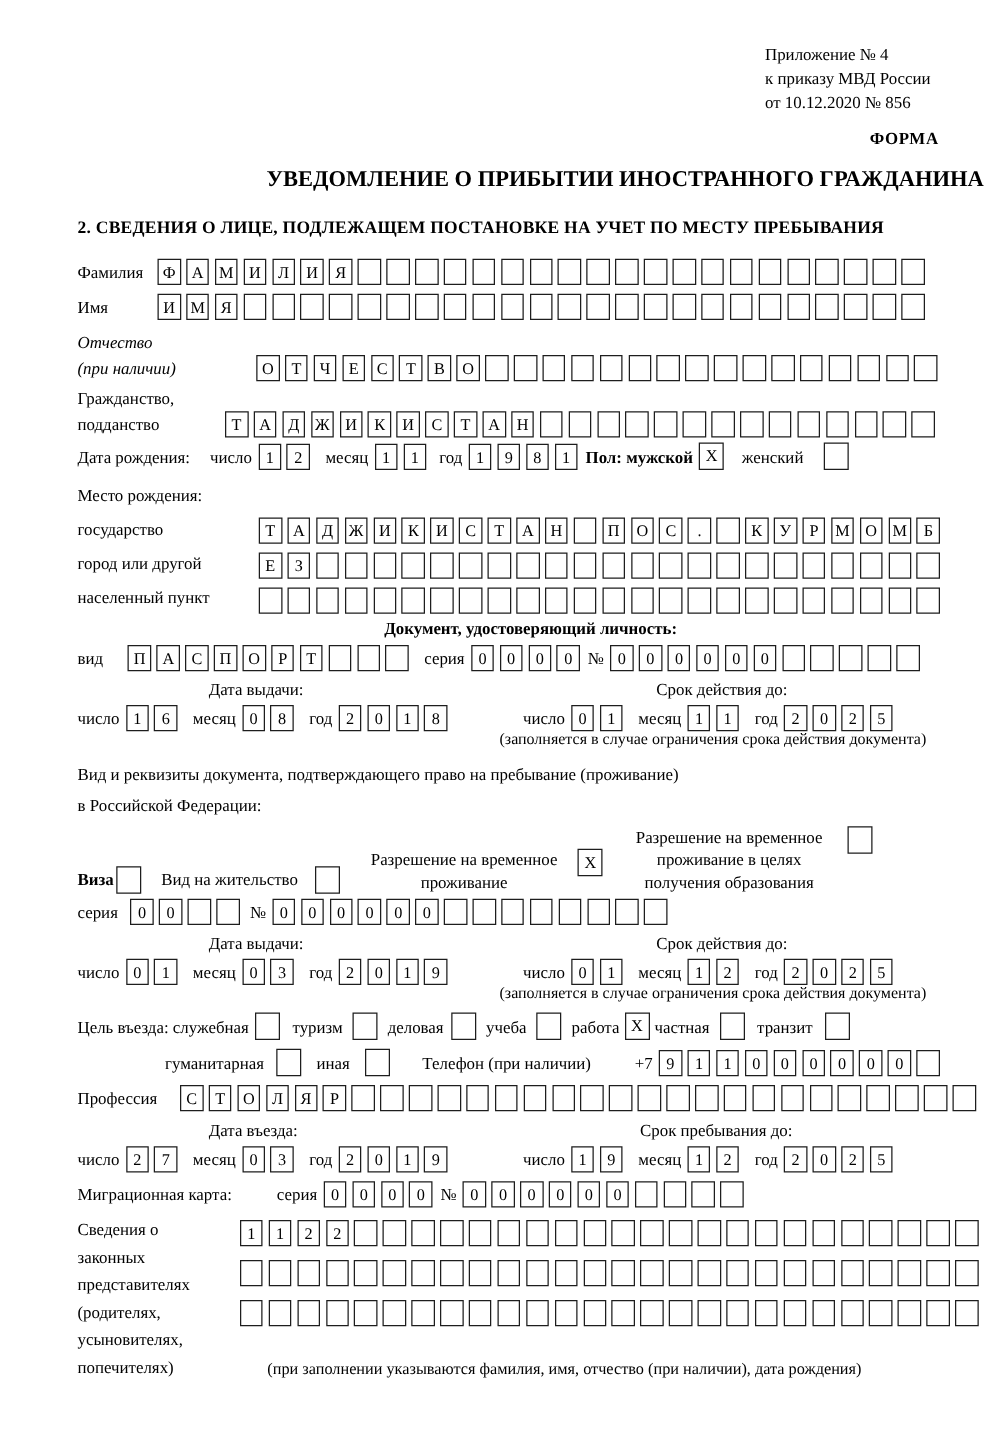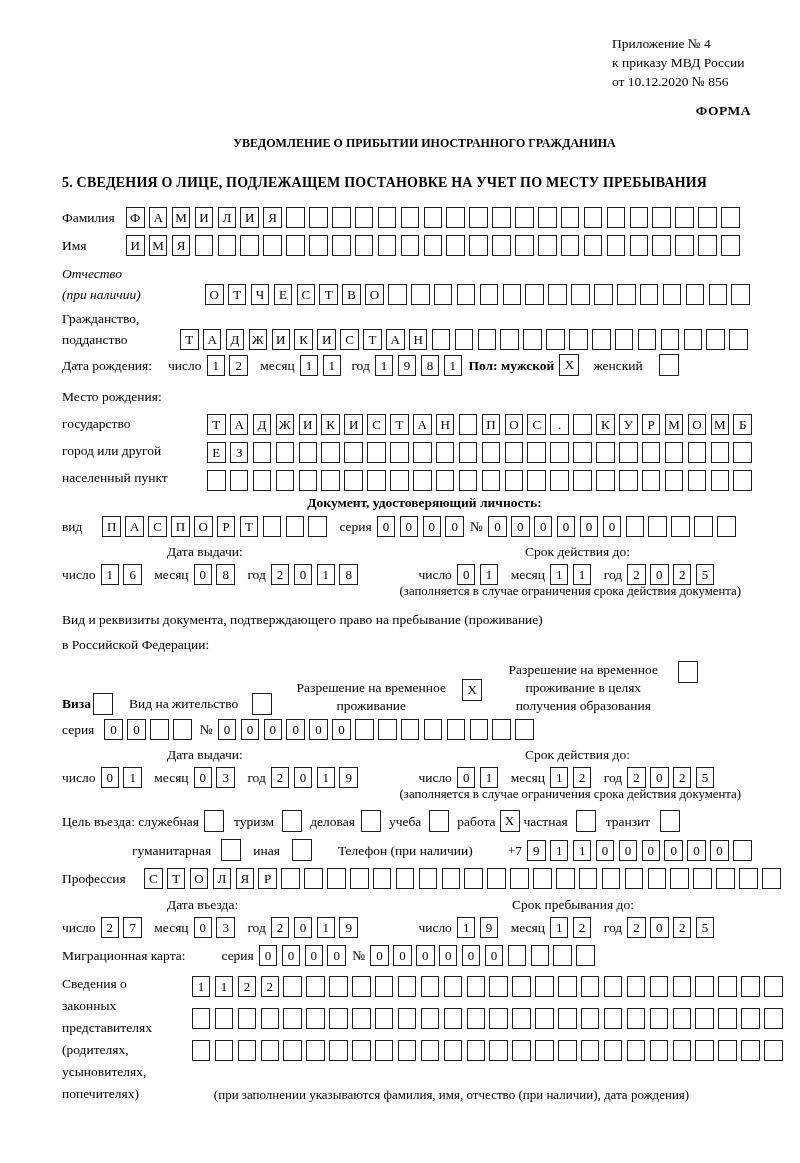--- a/index.html
+++ b/index.html
@@ -2,21 +2,21 @@
 <html><head>
 <meta charset="utf-8">
 <style>
   html,body{margin:0;padding:0;background:#fff;}
   body{width:800px;height:1163px;font-family:"Liberation Serif","DejaVu Serif",serif;
        font-size:13.5px;color:#000;overflow:hidden;}
   .page{padding:34px 13px 0 62px;position:relative;}
   .hdr{margin-left:550px;line-height:19px;white-space:nowrap;}
   .hdr .rev{font-size:12.5px;line-height:18px;margin-top:3px;}
   .form-word{text-align:right;padding-right:36px;font-weight:bold;margin-top:12px;letter-spacing:.5px;}
-  .title{margin-top:13px;text-align:center;font-weight:bold;font-size:12px;line-height:22px;}
+  .title{margin-top:13px;text-align:right;font-weight:bold;font-size:18px;line-height:22px;}
   .blank-line{display:inline-block;width:56px;border-bottom:2px solid #333;margin-left:16px;vertical-align:baseline;}
   .sec1{margin-top:21px;margin-bottom:16px;font-weight:bold;font-size:14px;letter-spacing:.2px;}
   .row{display:flex;align-items:flex-end;margin-bottom:7px;}
   .cells{display:flex;flex-wrap:nowrap;}
   .cell,.chk{flex:none;width:18.5px;height:21px;border:1.6px solid #1d1d1d;margin-right:4.4px;
         display:inline-flex;align-items:center;justify-content:center;font-size:13px;box-sizing:border-box;}
   .chk{width:20px;height:22px;margin:0;}
   .lbl{flex:none;line-height:21px;}
   .stack{display:flex;flex-direction:column;line-height:21px;}
   .w64{width:64px;} .w141{width:143px;font-style:italic;} .w116{width:118px;} .w143{width:145px;}
@@ -41,21 +41,21 @@
     <div>Приложение № 4</div>
     <div>к приказу МВД России</div>
     <div>от 10.12.2020 № 856</div>
   </div>
   <div class="form-word">ФОРМА</div>
 
   <div class="title">
     <div>УВЕДОМЛЕНИЕ О ПРИБЫТИИ ИНОСТРАННОГО ГРАЖДАНИНА</div>
   </div>
 
-  <div class="sec1">5. СВЕДЕНИЯ О ЛИЦЕ, ПОДЛЕЖАЩЕМ ПОСТАНОВКЕ НА УЧЕТ ПО МЕСТУ ПРЕБЫВАНИЯ</div>
+  <div class="sec1">2. СВЕДЕНИЯ О ЛИЦЕ, ПОДЛЕЖАЩЕМ ПОСТАНОВКЕ НА УЧЕТ ПО МЕСТУ ПРЕБЫВАНИЯ</div>
 
   <div class="row">
     <span class="lbl w64">Фамилия</span>
     <span class="cells">
         <span class="cell">Ф</span>
         <span class="cell">А</span>
         <span class="cell">М</span>
         <span class="cell">И</span>
         <span class="cell">Л</span>
         <span class="cell">И</span>

